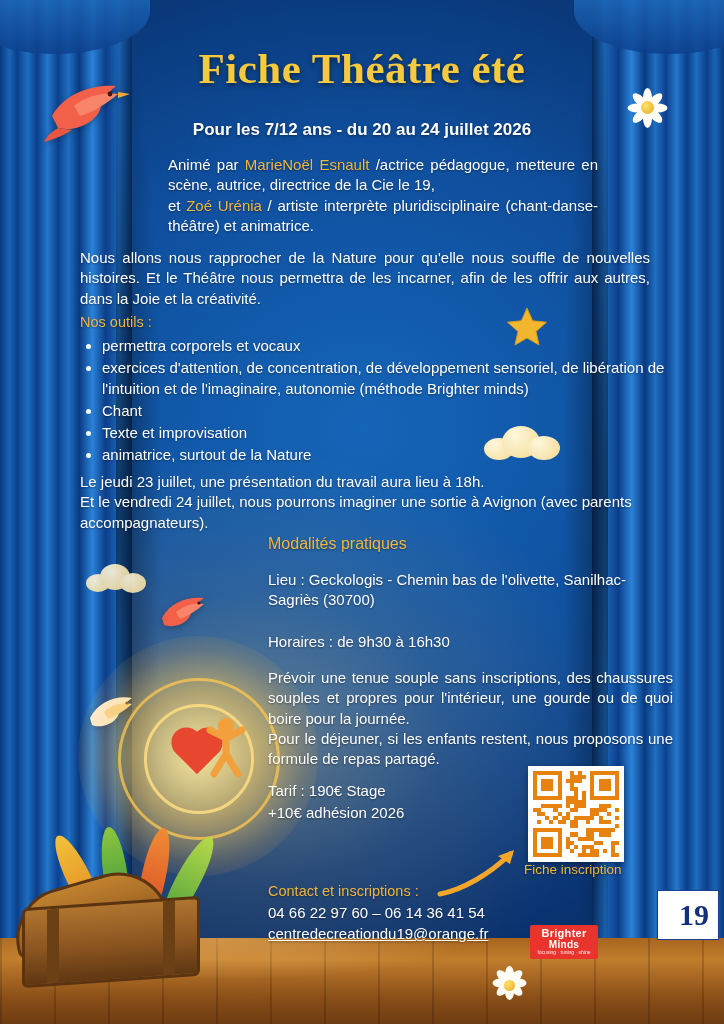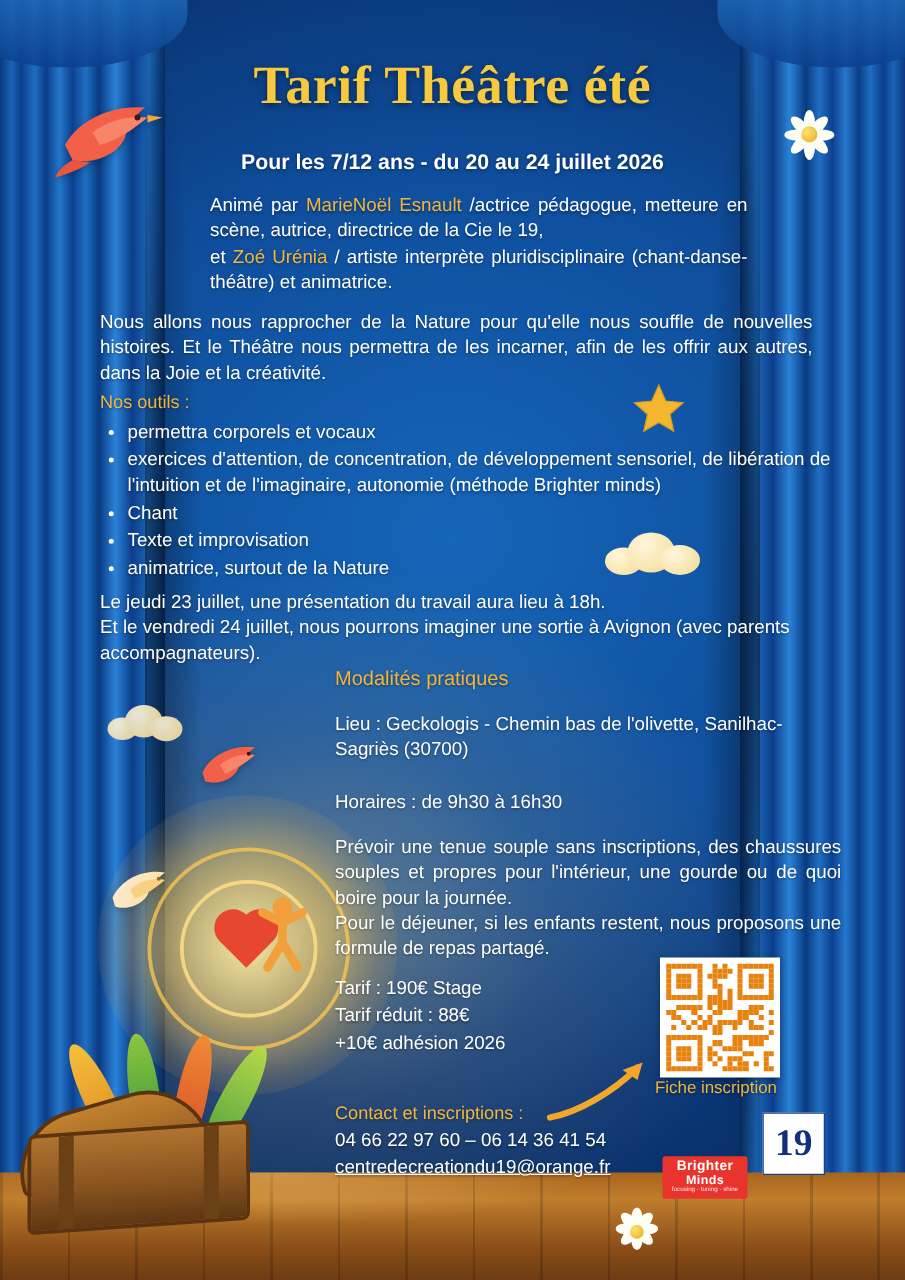--- a/index.html
+++ b/index.html
@@ -866,27 +866,27 @@
   <svg class="arrow" style="left:436px; top:846px;" width="86" height="52" viewBox="0 0 86 52">
     <path d="M4 48 C26 44 54 28 74 8" stroke="#f2a62a" stroke-width="5" fill="none" stroke-linecap="round"></path>
     <path d="M78 4 L62 10 L74 18 Z" fill="#f2a62a"></path>
   </svg>
 
   <div class="logo-bm" style="left:530px; top:898px; width:68px; height:34px;">
     <div class="bm1">Brighter</div>
     <div class="bm2">Minds</div>
     <div class="bm3">focusing · tuning · shine</div>
   </div>
-  <div class="logo-19" style="left:610px; top:890px; width:48px; height:48px;">
+  <div class="logo-19" style="left:657px; top:890px; width:48px; height:48px;padding-left:12px;">
     <span>19</span>
   </div>
 
   <div class="content">
 
-    <div class="title">Tarif Théâtre été</div>
+    <div class="title">Fiche Théâtre été</div>
     <div class="subtitle">Pour les 7/12 ans - du 20 au 24 juillet 2026</div>
 
     <div class="blk animators">
       <span>Animé par </span><span class="hl">MarieNoël Esnault</span><span> /actrice pédagogue, metteure en scène, autrice, directrice de la Cie le 19,</span>
       <br>
       <span>et </span><span class="hl">Zoé Urénia</span><span> / artiste interprète pluridisciplinaire (chant-danse-théâtre) et animatrice.</span>
     </div>
 
     <div class="blk intro">Nous allons nous rapprocher de la Nature pour qu'elle nous souffle de nouvelles histoires. Et le Théâtre nous permettra de les incarner, afin de les offrir aux autres, dans la Joie et la créativité.</div>
 
@@ -906,21 +906,20 @@
 Et le vendredi 24 juillet, nous pourrons imaginer une sortie à Avignon (avec parents accompagnateurs).</div>
 
     <div class="blk modalites-head">Modalités pratiques</div>
     <div class="blk lieu">Lieu : Geckologis - Chemin bas de l'olivette, Sanilhac-Sagriès (30700)</div>
     <div class="blk horaires">Horaires : de 9h30 à 16h30</div>
     <div class="blk prevoir" style="white-space: pre-line;">Prévoir une tenue souple sans inscriptions, des chaussures souples et propres pour l'intérieur, une gourde ou de quoi boire pour la journée.
 Pour le déjeuner, si les enfants restent, nous proposons une formule de repas partagé.</div>
 
     <div class="blk tarifs">
       <div>Tarif : 190€ Stage</div>
-      <div>Tarif réduit : 88€</div>
       <div>+10€ adhésion 2026</div>
     </div>
 
     <div class="blk contact-head">Contact et inscriptions :</div>
     <div class="blk contact">
       <div>04 66 22 97 60 – 06 14 36 41 54</div>
       <div class="mail">centredecreationdu19@orange.fr</div>
     </div>
 
     <div class="fiche">Fiche inscription</div>

